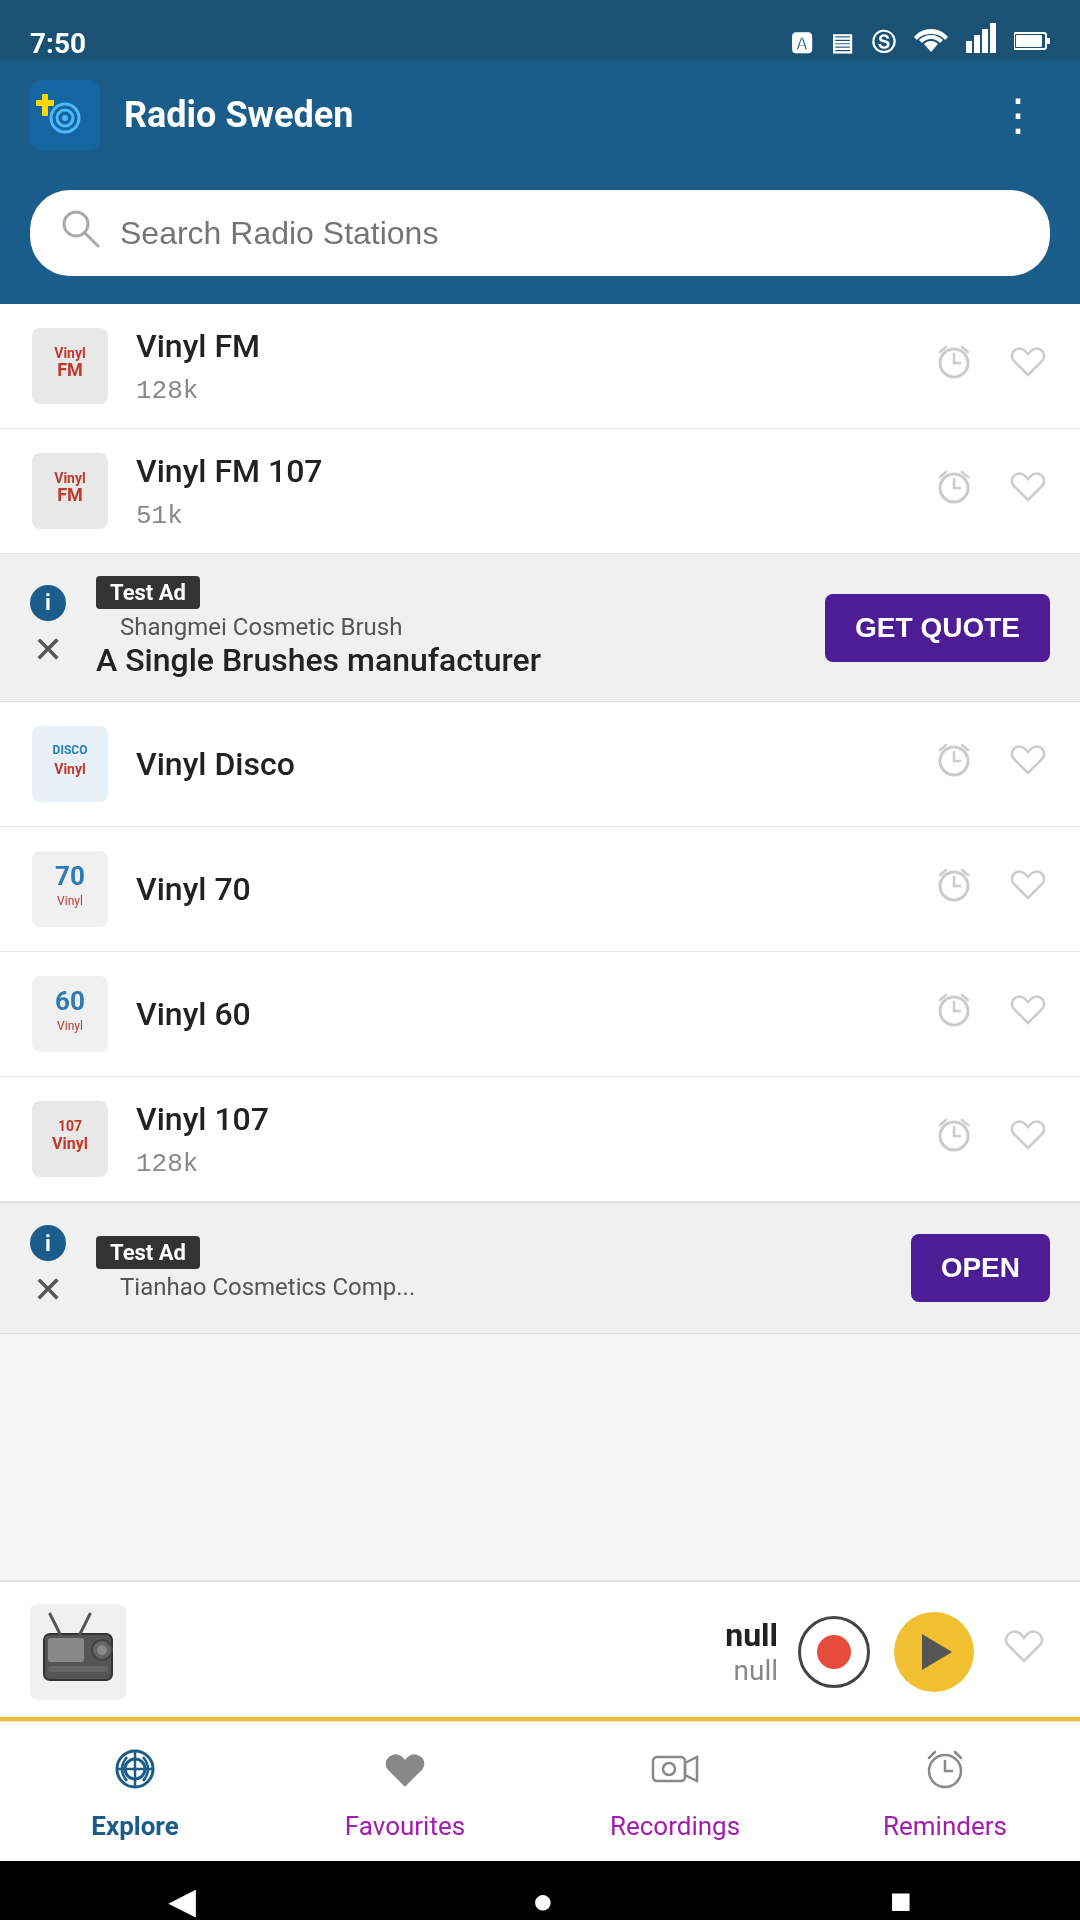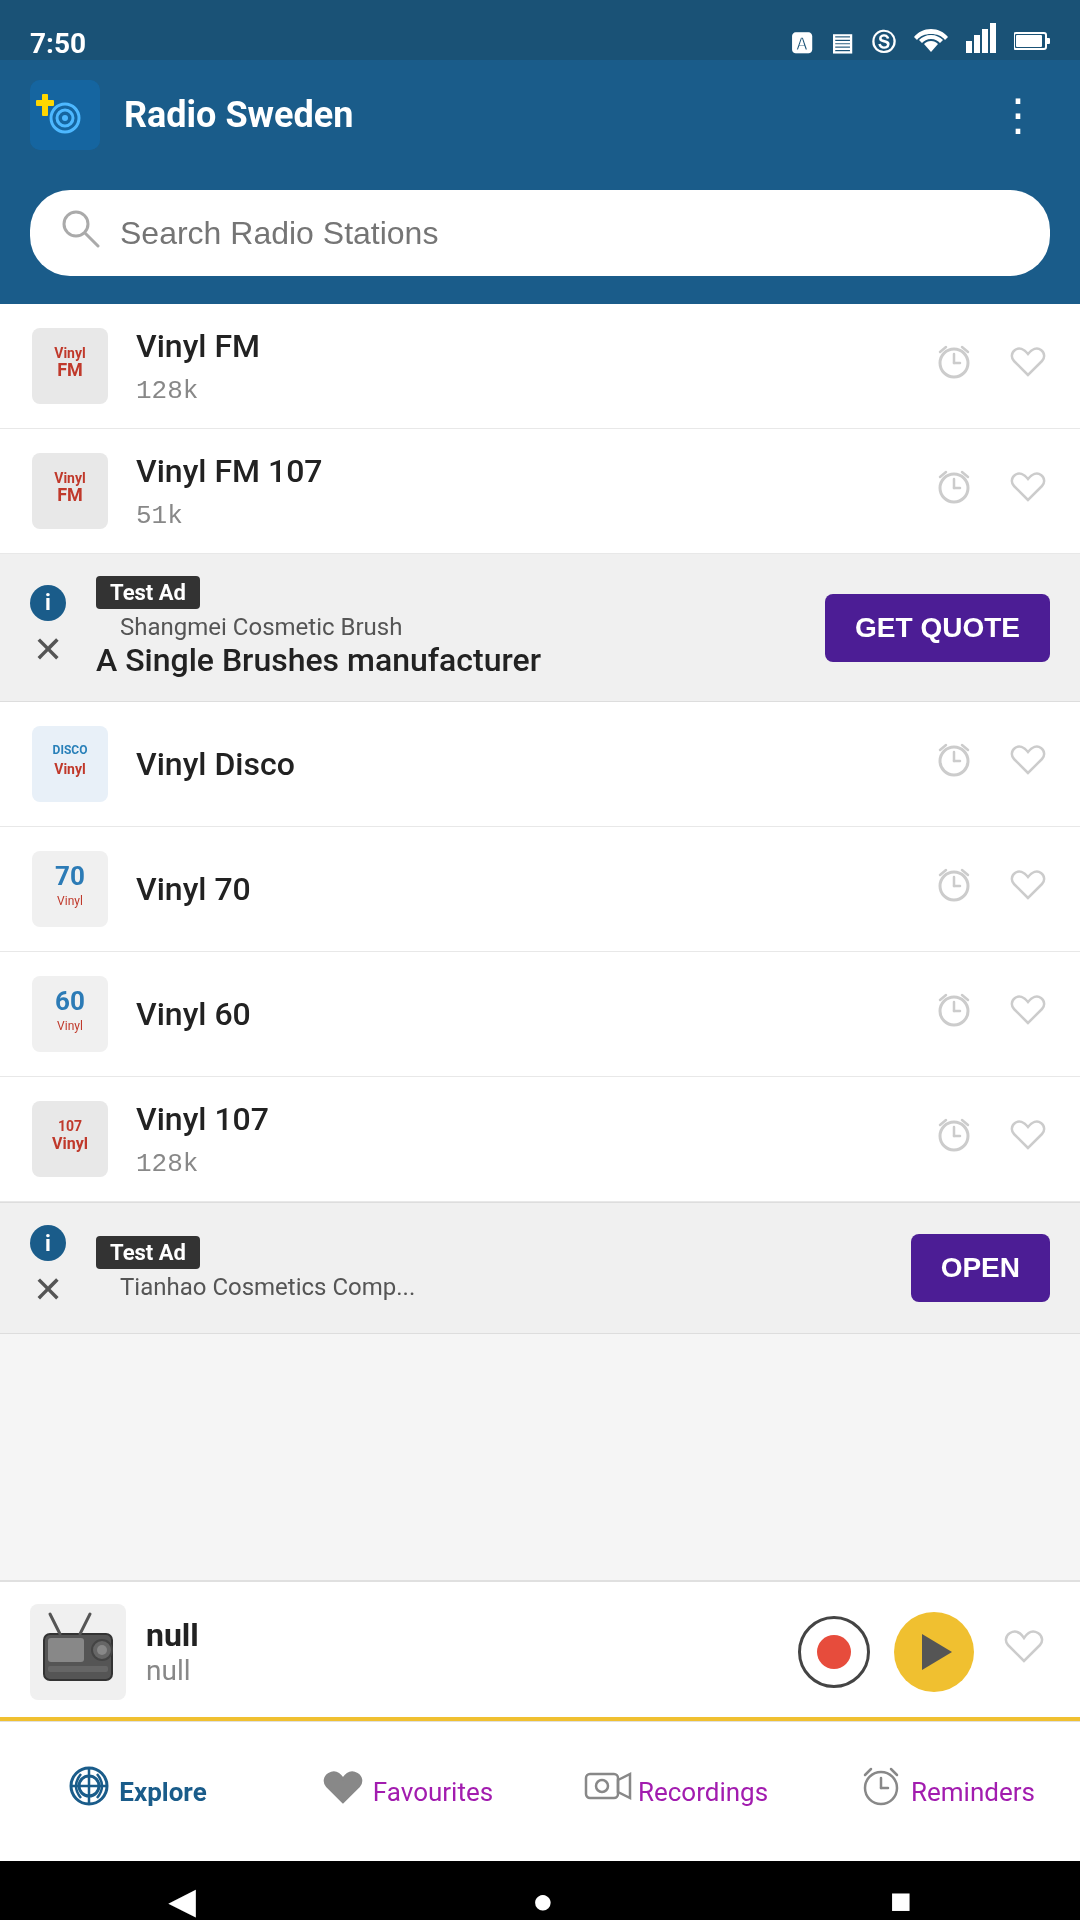--- a/index.html
+++ b/index.html
@@ -236,20 +236,21 @@
       width: 96px;
       height: 96px;
       flex-shrink: 0;
     }
     .now-playing-logo svg {
       width: 96px;
       height: 96px;
     }
     .now-playing-info {
       flex: 1;
+      text-align: right;
     }
     .now-playing-name {
       font-size: 32px;
       font-weight: bold;
       color: #222;
     }
     .now-playing-sub {
       font-size: 28px;
       color: #888;
     }
@@ -309,21 +310,21 @@
     .bottom-nav {
       background: white;
       border-top: 1px solid #e0e0e0;
       height: 140px;
       display: flex;
       align-items: center;
     }
     .nav-item {
       flex: 1;
       display: flex;
-      flex-direction: row;
+      flex-direction: column;
       align-items: center;
       justify-content: center;
       gap: 4px;
       cursor: pointer;
       height: 100%;
     }
     .nav-icon {
       font-size: 48px;
     }
     .nav-label {

